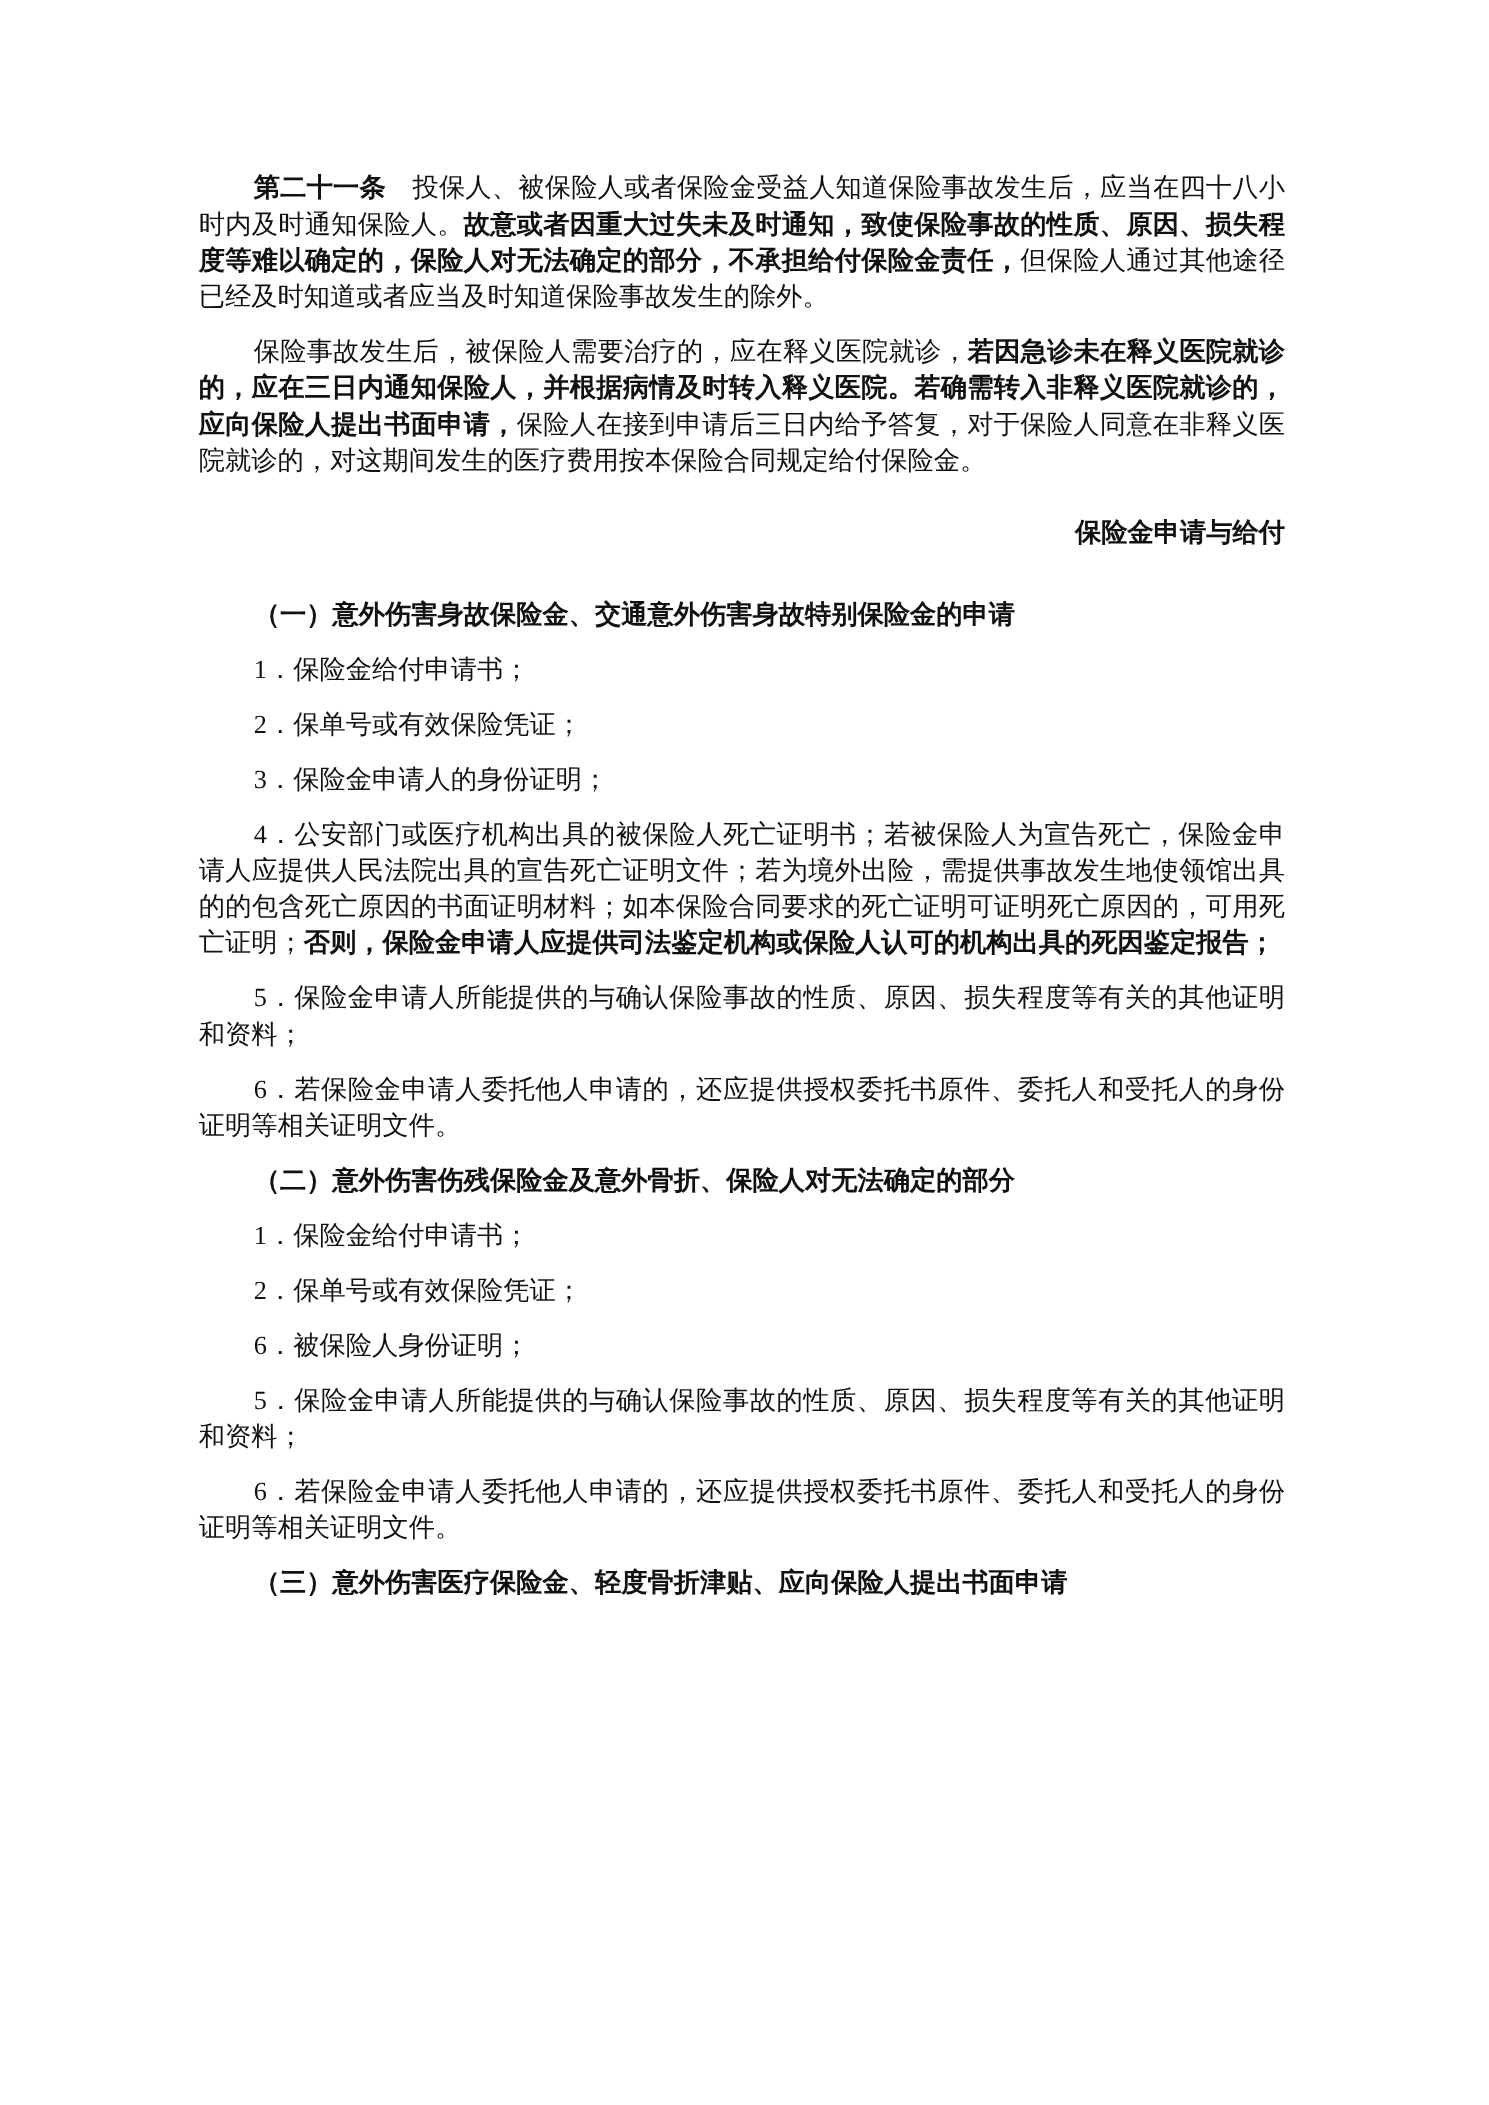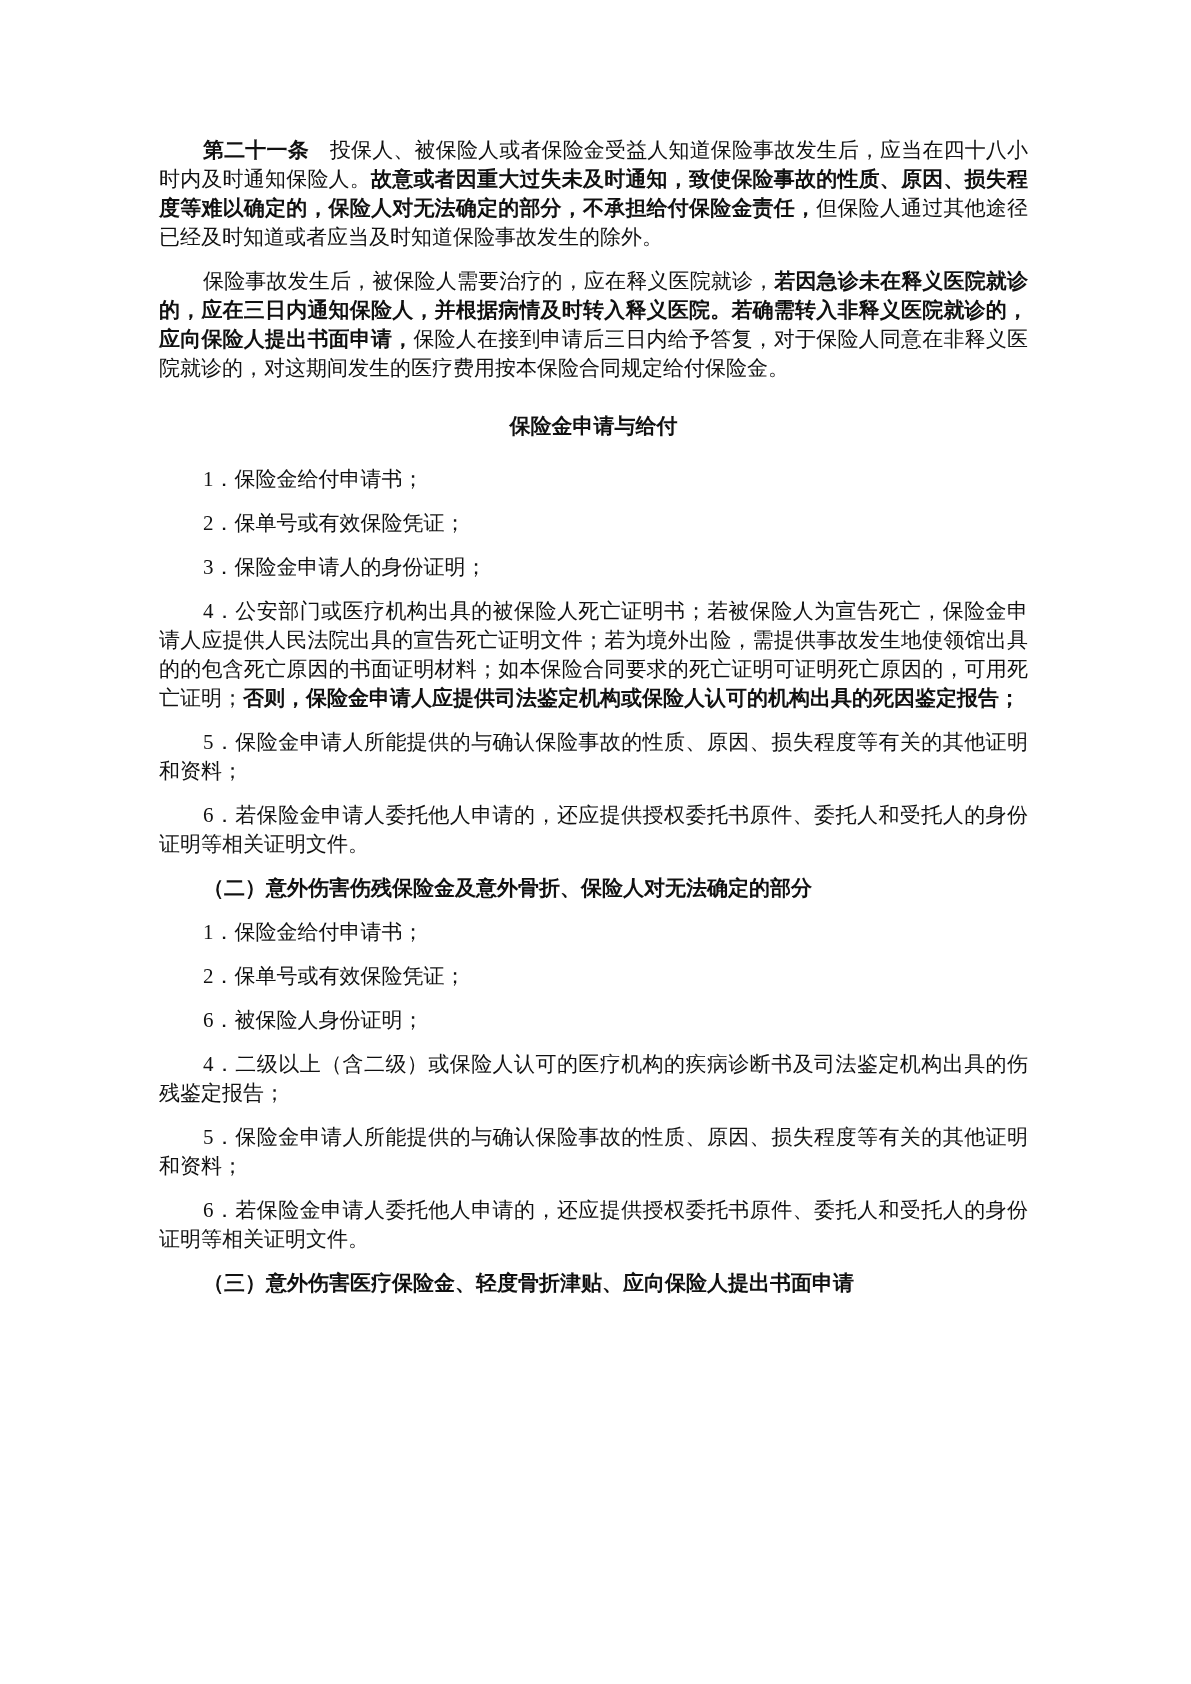--- a/index.html
+++ b/index.html
@@ -25,50 +25,50 @@
     font-size: 21px;
     line-height: 29px;
   }
   .blk {
     margin: 0 0 15px 0;
     text-align: justify;
     text-indent: 44px;
     word-break: break-all;
   }
   .blk.heading {
-    text-align: center;
+    text-align: right;
     text-indent: 0;
     font-weight: 700;
     margin-top: 29px;
-    margin-bottom: 24px;
+    margin-bottom: 36px;
   }
   .blk.subheading {
     font-weight: 700;
     text-align: left;
   }
   .seg.bold {
     font-weight: 700;
   }
 </style>
 </head>
 <body>
 
 <div class="page">
   <div class="doc-body">
       <p class="blk paragraph"><span class="seg bold">第二十一条</span><span class="seg">　投保人、被保险人或者保险金受益人知道保险事故发生后，应当在四十八小时内及时通知保险人。</span><span class="seg bold">故意或者因重大过失未及时通知，致使保险事故的性质、原因、损失程度等难以确定的，保险人对无法确定的部分，不承担给付保险金责任，</span><span class="seg">但保险人通过其他途径已经及时知道或者应当及时知道保险事故发生的除外。</span></p>
       <p class="blk paragraph"><span class="seg">保险事故发生后，被保险人需要治疗的，应在释义医院就诊，</span><span class="seg bold">若因急诊未在释义医院就诊的，应在三日内通知保险人，并根据病情及时转入释义医院。若确需转入非释义医院就诊的，应向保险人提出书面申请，</span><span class="seg">保险人在接到申请后三日内给予答复，对于保险人同意在非释义医院就诊的，对这期间发生的医疗费用按本保险合同规定给付保险金。</span></p>
       <p class="blk heading"><span class="seg bold">保险金申请与给付</span></p>
+      <p class="blk subheading"><span class="seg bold">（一）意外伤害身故保险金、交通意外伤害身故特别保险金的申请</span></p>
       <p class="blk list-item"><span class="seg">1．保险金给付申请书；</span></p>
       <p class="blk list-item"><span class="seg">2．保单号或有效保险凭证；</span></p>
       <p class="blk list-item"><span class="seg">3．保险金申请人的身份证明；</span></p>
       <p class="blk list-item"><span class="seg">4．公安部门或医疗机构出具的被保险人死亡证明书；若被保险人为宣告死亡，保险金申请人应提供人民法院出具的宣告死亡证明文件；若为境外出险，需提供事故发生地使领馆出具的的包含死亡原因的书面证明材料；如本保险合同要求的死亡证明可证明死亡原因的，可用死亡证明；</span><span class="seg bold">否则，保险金申请人应提供司法鉴定机构或保险人认可的机构出具的死因鉴定报告；</span></p>
       <p class="blk list-item"><span class="seg">5．保险金申请人所能提供的与确认保险事故的性质、原因、损失程度等有关的其他证明和资料；</span></p>
       <p class="blk list-item"><span class="seg">6．若保险金申请人委托他人申请的，还应提供授权委托书原件、委托人和受托人的身份证明等相关证明文件。</span></p>
       <p class="blk subheading"><span class="seg bold">（二）意外伤害伤残保险金及意外骨折、保险人对无法确定的部分</span></p>
       <p class="blk list-item"><span class="seg">1．保险金给付申请书；</span></p>
       <p class="blk list-item"><span class="seg">2．保单号或有效保险凭证；</span></p>
       <p class="blk list-item"><span class="seg">6．被保险人身份证明；</span></p>
-      <p class="blk list-item"><span class="seg">4．二级以上（含二级）或保险人认可的医疗机构的疾病诊断书及司法鉴定机构出具的伤残鉴定报告；</span></p>
       <p class="blk list-item"><span class="seg">5．保险金申请人所能提供的与确认保险事故的性质、原因、损失程度等有关的其他证明和资料；</span></p>
       <p class="blk list-item"><span class="seg">6．若保险金申请人委托他人申请的，还应提供授权委托书原件、委托人和受托人的身份证明等相关证明文件。</span></p>
       <p class="blk subheading"><span class="seg bold">（三）意外伤害医疗保险金、轻度骨折津贴、应向保险人提出书面申请</span></p>
     </div>
 </div>
 
 </body></html>

